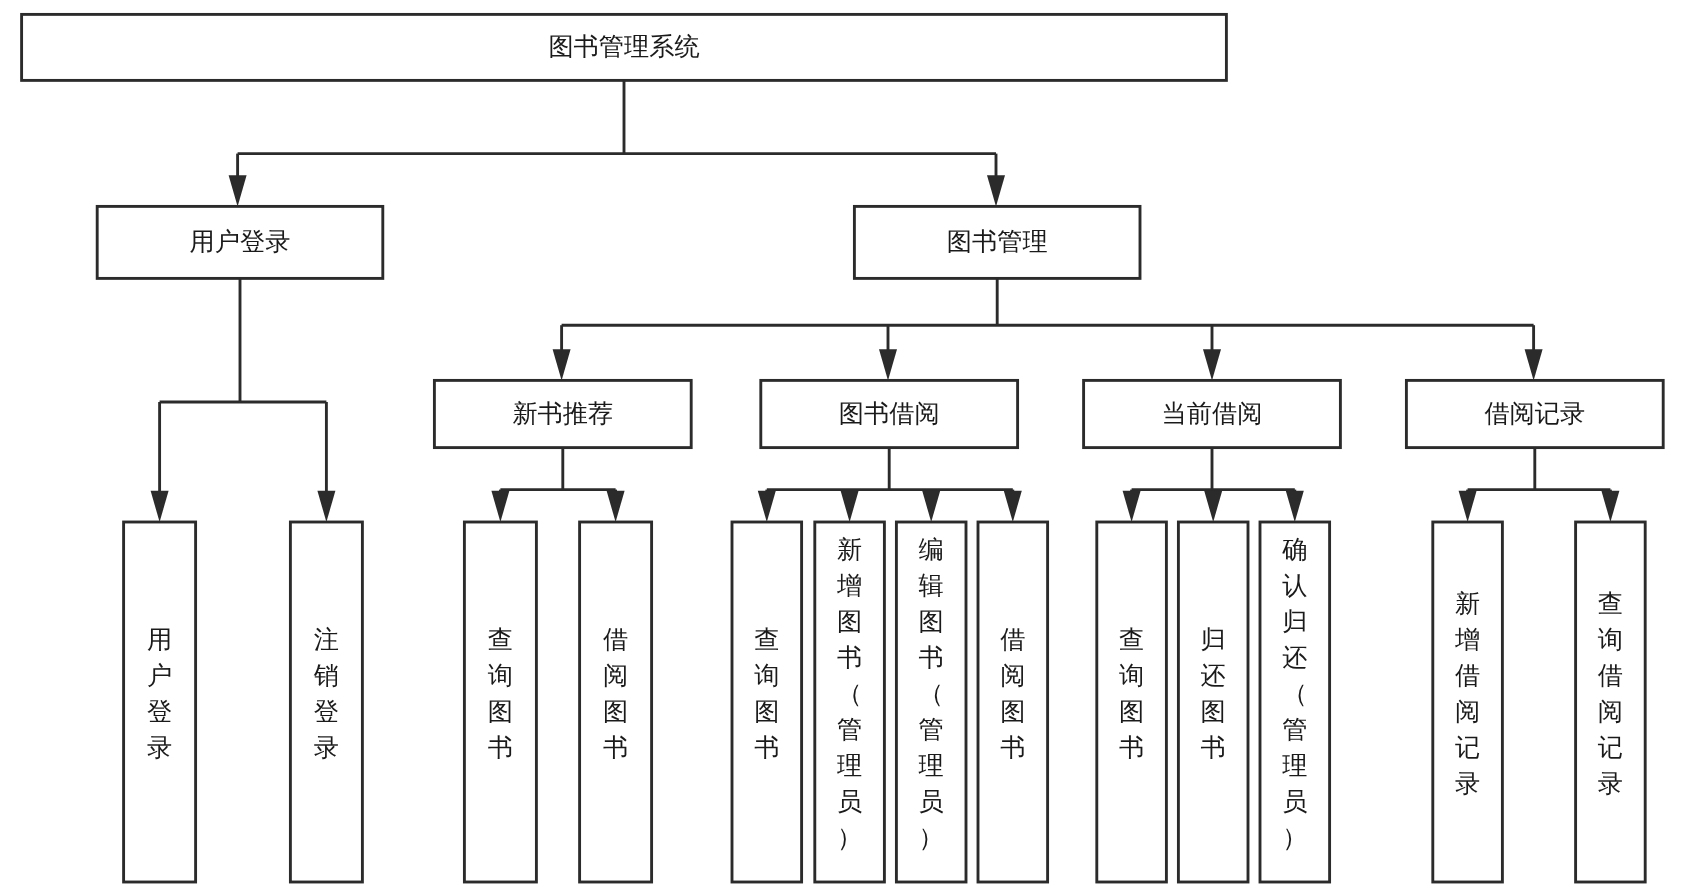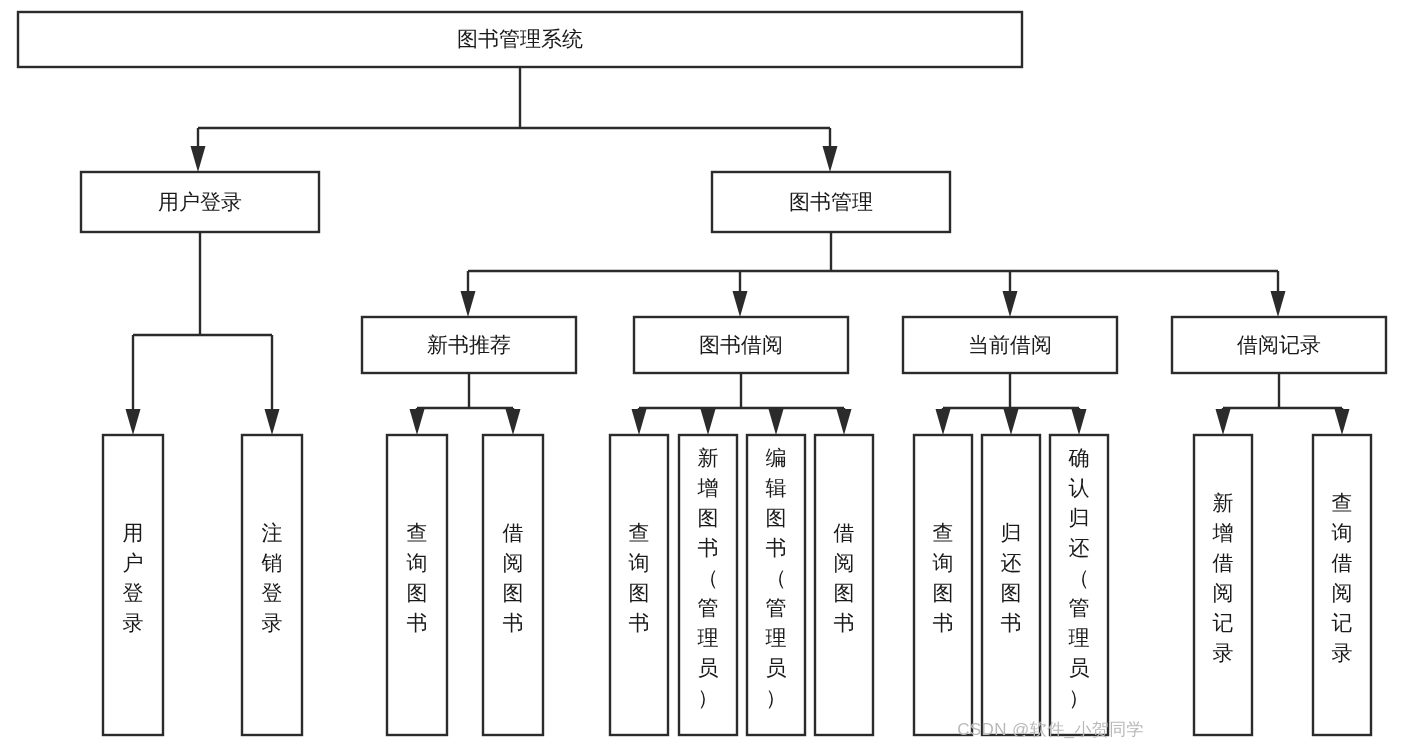--- a/index.html
+++ b/index.html
@@ -218,14 +218,13 @@
         <g>
           <rect x="1194" y="435" width="58" height="300" class="node-box"></rect>
           <text x="1223" class="node-label-v"><tspan x="1223" y="510">新</tspan><tspan x="1223" y="540">增</tspan><tspan x="1223" y="570">借</tspan><tspan x="1223" y="600">阅</tspan><tspan x="1223" y="630">记</tspan><tspan x="1223" y="660">录</tspan></text>
         </g>
         <g>
           <rect x="1313" y="435" width="58" height="300" class="node-box"></rect>
           <text x="1342" class="node-label-v"><tspan x="1342" y="510">查</tspan><tspan x="1342" y="540">询</tspan><tspan x="1342" y="570">借</tspan><tspan x="1342" y="600">阅</tspan><tspan x="1342" y="630">记</tspan><tspan x="1342" y="660">录</tspan></text>
         </g>
       </g>
     </svg>
-  <div class="watermark">CSDN @软件_小贺同学</div>
 </div>
 
 </body></html>

